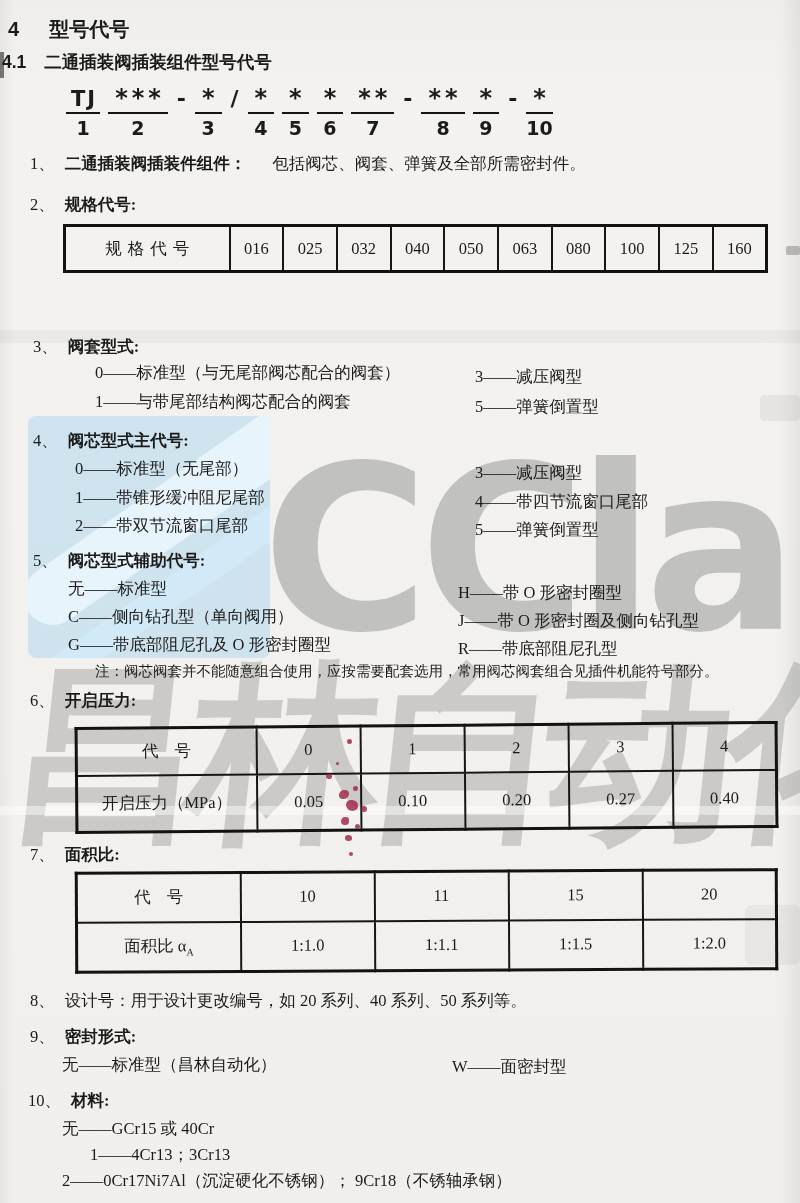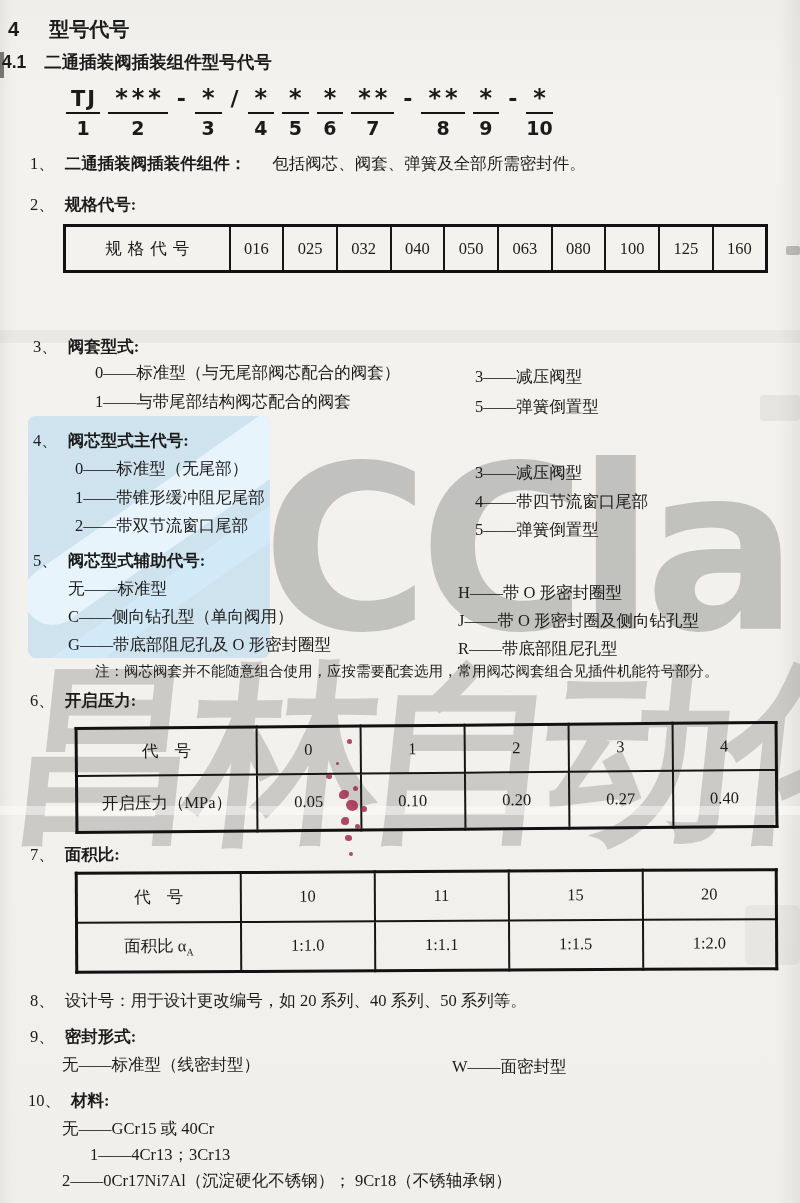--- a/index.html
+++ b/index.html
@@ -287,21 +287,21 @@
   </tbody>
     </table>
 
   <div class="line" style="left:30px;top:990px;">
     <span class="it-num">8、</span><span>设计号：用于设计更改编号，如 20 系列、40 系列、50 系列等。</span>
   </div>
 
   <div class="line" style="left:30px;top:1026px;">
     <span class="it-num">9、</span><span class="it-label">密封形式:</span>
   </div>
-  <div class="line" style="left:62px;top:1054px;">无——标准型（线密封型）</div>
+  <div class="line" style="left:62px;top:1054px;">无——标准型（昌林自动化）</div>
   <div class="line" style="left:452px;top:1056px;">W——面密封型</div>
 
   <div class="line" style="left:28px;top:1090px;">
     <span class="it-num">10、</span><span class="it-label">材料:</span>
   </div>
   <div class="line" style="left:62px;top:1118px;">无——GCr15 或 40Cr</div>
   <div class="line" style="left:62px;top:1144px;margin-left:28px;">1——4Cr13；3Cr13</div>
   <div class="line" style="left:62px;top:1170px;">2——0Cr17Ni7Al（沉淀硬化不锈钢）； 9Cr18（不锈轴承钢）</div>
 
 </div>

